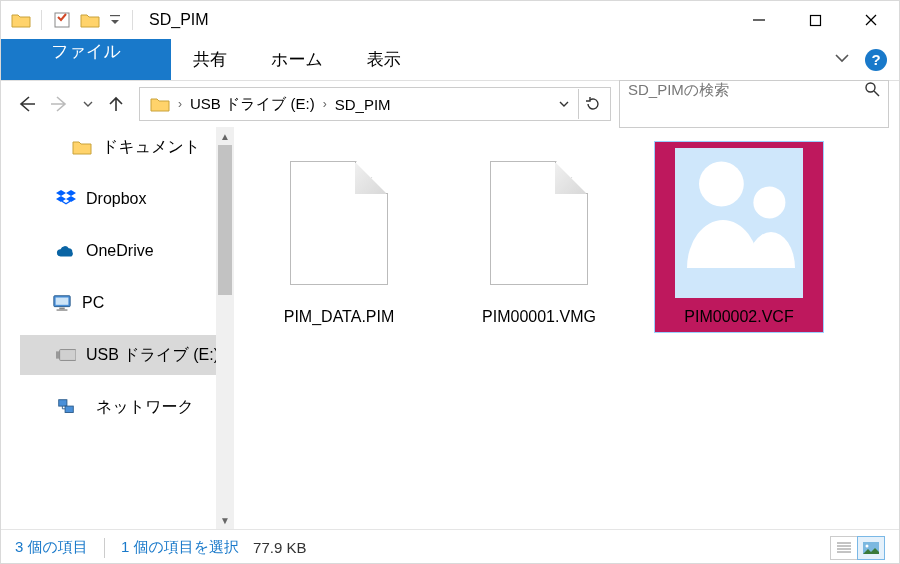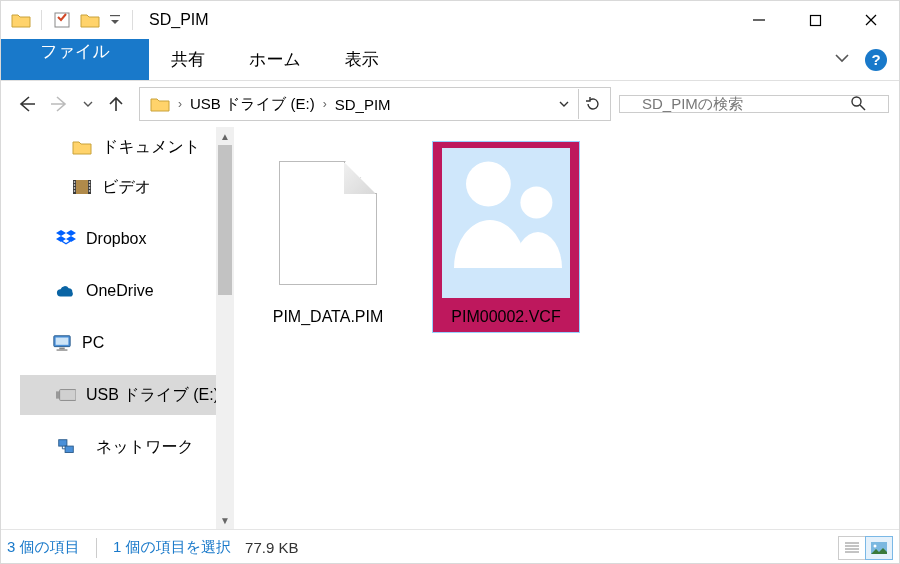--- a/index.html
+++ b/index.html
@@ -26,55 +26,55 @@
   
   .navrow { height: 46px; display:flex; align-items:center; padding: 6px 10px; gap:4px; }
   .navbtn { width:30px; height:30px; display:flex; align-items:center; justify-content:center; color:#666; }
   .navbtn.disabled { color:#bbb; }
   .address { flex:1; height:34px; border:1px solid #ccc; display:flex; align-items:center; padding:0 4px; gap:2px; margin:0 4px; }
   .crumb { padding: 0 6px; font-size:15px; display:flex; align-items:center; gap:6px;}
   .crumb-sep { color:#666; font-size:12px;}
   .addr-right { display:flex; align-items:center; margin-left:auto;}
   .addr-btn { width:28px; height:30px; display:flex; align-items:center; justify-content:center; color:#555;}
   .addr-btn.refresh { border-left:1px solid #ccc; }
-  .search { width:270px; height:18px; border:1px solid #ccc; display:flex; align-items:center; padding:0 22px; color:#777; font-size:15px;}
+  .search { width:270px; height:48px; border:1px solid #ccc; display:flex; padding:0 8px; color:#777; font-size:15px;}
   .search .ph { flex:1; }
   
   
   .body { display:flex; height: calc(564px - 38px - 42px - 46px - 36px); }
   .tree { width:214px; position:relative; overflow:hidden;margin-left:19px;}
   .tree-sb { position:absolute; right:0; top:0; bottom:0; width:18px; background:#f0f0f0;}
   .tree-sb .thumb { position:absolute; left:2px; right:2px; background:#c2c2c2; }
   .tree-sb .arr { position:absolute; left:0; right:0; height:18px; display:flex; align-items:center; justify-content:center; color:#666; font-size:10px;}
   .tree-item { height:40px; display:flex; align-items:center; padding-left:36px; gap:10px; font-size:16px; }
   .tree-item.selected { background:#d9d9d9; }
   .tree-item.extra-indent { padding-left:52px; }
   .ticon { width:20px; height:20px; display:flex; align-items:center; justify-content:center;}
   
   .content { flex:1; padding: 14px 20px; display:flex; gap:30px; align-items:flex-start;}
-  .file { width:148px; display:flex; flex-direction:column; align-items:center; gap:10px; padding:6px; border:1px solid transparent;}
+  .file { width:170px; display:flex; flex-direction:column; align-items:center; gap:10px; padding:6px; border:1px solid transparent;}
   .file.selected { background:#be185d; border-color:#99d1ff; }
   .file .thumb { width:128px; height:150px; display:flex; align-items:center; justify-content:center;}
   .file .fname { font-size:16px; text-align:center; }
   
   
   .doc-icon { width:98px; height:124px; position:relative; background:#fff; border:1px solid #bbb; }
   .doc-icon::before { content:""; position:absolute; top:-1px; right:-1px; width:32px; height:32px;
     background:linear-gradient(135deg, transparent 49%, #ddd 50%, #fff 52%);
     border-left:1px solid #bbb; border-bottom:1px solid #bbb; }
   .doc-icon::after { content:""; position:absolute; top:-1px; right:-1px; width:32px; height:32px; background:#fff;
     clip-path: polygon(0 0, 100% 100%, 100% 0); }
   .doc-fold { position:absolute; top:0; right:0; width:32px; height:32px; background:linear-gradient(135deg,#f0f0f0 0%, #d8d8d8 100%); clip-path: polygon(0 0, 100% 100%, 0 100%); border-right:1px solid #bbb; border-top:1px solid #bbb;}
   
   
   .vcf-icon { width:160px; height:150px; position:relative; background:#cfe7fb; }
   .vcf-icon svg { position:absolute; inset:0; }
   
   
-  .status { height:36px; border-top:1px solid #e5e5e5; display:flex; align-items:center; padding:0 6px; font-size:15px; color:#1979ca; gap:6px;}
+  .status { height:36px; border-top:1px solid #e5e5e5; display:flex; align-items:center; padding:0 14px; font-size:15px; color:#1979ca; gap:6px;}
   .status .divider { width:1px; height:20px; background:#ccc; margin:0 10px;}
   .status .size { color:#333; }
   .status .spacer { flex:1; }
   .view-toggle { display:flex; }
   .vt-btn { width:28px; height:24px; border:1px solid #ccc; display:flex; align-items:center; justify-content:center; margin-left:-1px;}
   .vt-btn.active { border-color:#7ab8e6; background:#e5f1fb;}
   
   .folder-icon-svg { width:20px; height:16px; }
 </style>
 </head>
@@ -201,37 +201,20 @@
 
   <div class="tree">
     <div class="tree-item extra-indent">
       <span class="ticon">
           <svg width="20" height="16" viewBox="0 0 20 16">
             <path d="M1 3 h6 l2 2 h10 v10 h-18 z" fill="#ffd36b" stroke="#c9a23a"></path>
           </svg>
         </span>
       <span>ドキュメント</span>
     </div>
-    <div class="tree-item extra-indent">
-      <span class="ticon">
-          <svg width="20" height="16" viewBox="0 0 20 16">
-            <rect x="1" y="1" width="18" height="14" fill="#3a3a3a"></rect>
-            <rect x="4" y="1" width="12" height="14" fill="#b08a4a"></rect>
-            <circle cx="2.5" cy="3" r="0.8" fill="#fff"></circle>
-            <circle cx="2.5" cy="6" r="0.8" fill="#fff"></circle>
-            <circle cx="2.5" cy="9" r="0.8" fill="#fff"></circle>
-            <circle cx="2.5" cy="12" r="0.8" fill="#fff"></circle>
-            <circle cx="17.5" cy="3" r="0.8" fill="#fff"></circle>
-            <circle cx="17.5" cy="6" r="0.8" fill="#fff"></circle>
-            <circle cx="17.5" cy="9" r="0.8" fill="#fff"></circle>
-            <circle cx="17.5" cy="12" r="0.8" fill="#fff"></circle>
-          </svg>
-        </span>
-      <span>ビデオ</span>
-    </div>
     <div class="tree-item" style="margin-top:12px;">
       <span class="ticon">
           <svg width="20" height="18" viewBox="0 0 20 18">
             <path d="M5 0 L10 3 L5 6 L0 3 Z M15 0 L20 3 L15 6 L10 3 Z M5 6 L10 9 L5 12 L0 9 Z M15 6 L20 9 L15 12 L10 9 Z M10 13 L14 10.5 L14 12 L10 14.5 L6 12 L6 10.5 Z" fill="#0061ff"></path>
           </svg>
         </span>
       <span>Dropbox</span>
     </div>
     <div class="tree-item" style="margin-top:12px;">
       <span class="ticon">
@@ -280,20 +263,28 @@
   </div>
 
   <div class="content">
     <div class="file">
       <div class="thumb">
         <div class="doc-icon">
             <div class="doc-fold"></div>
           </div>
       </div>
       <div class="fname">PIM_DATA.PIM</div>
+    </div>
+    <div class="file">
+      <div class="thumb">
+        <div class="doc-icon">
+            <div class="doc-fold"></div>
+          </div>
+      </div>
+      <div class="fname">PIM00001.VMG</div>
     </div>
     <div class="file selected">
       <div class="thumb">
         <div class="vcf-icon">
           <svg viewBox="0 0 160 150">
             <circle cx="58" cy="45" r="28" fill="#fff"></circle>
             <path d="M15 150 a45 60 0 0 1 90 0 z" fill="#fff"></path>
             <circle cx="118" cy="68" r="20" fill="#fff"></circle>
             <path d="M90 150 a30 45 0 0 1 60 0 z" fill="#fff"></path>
           </svg>

